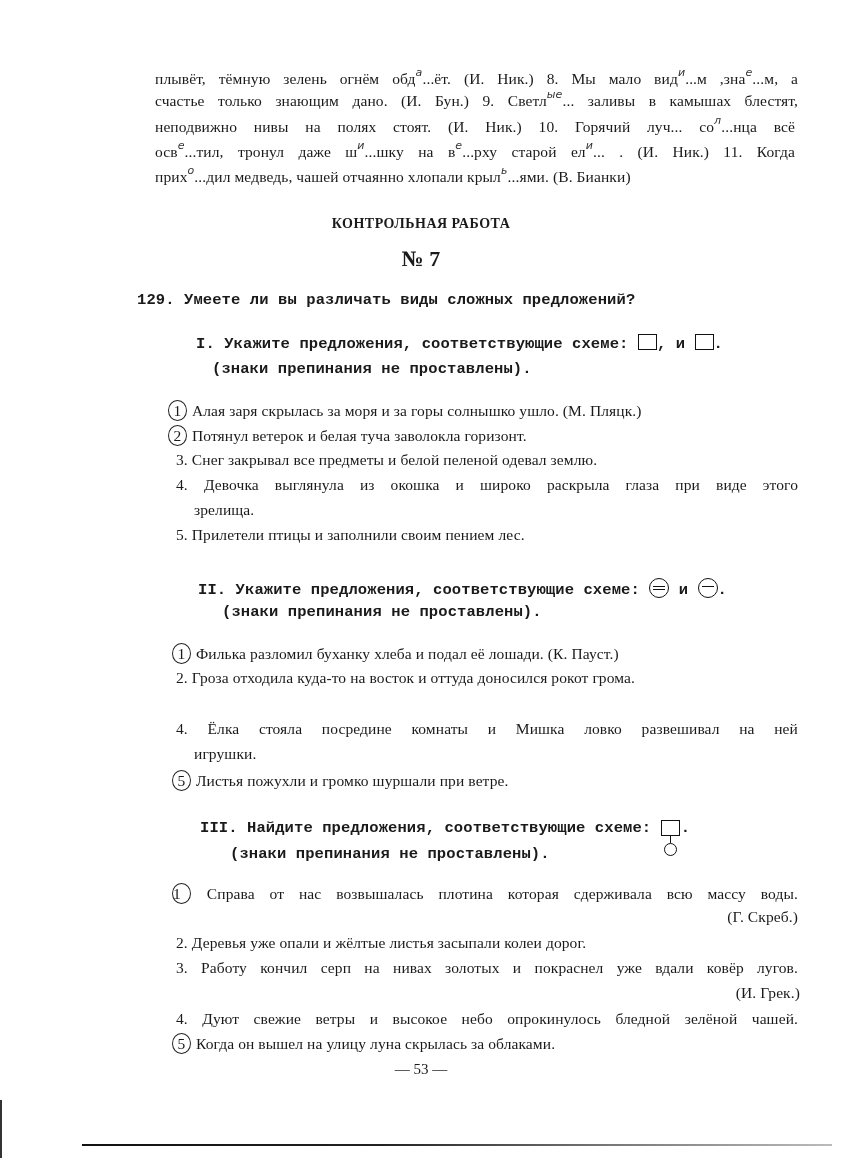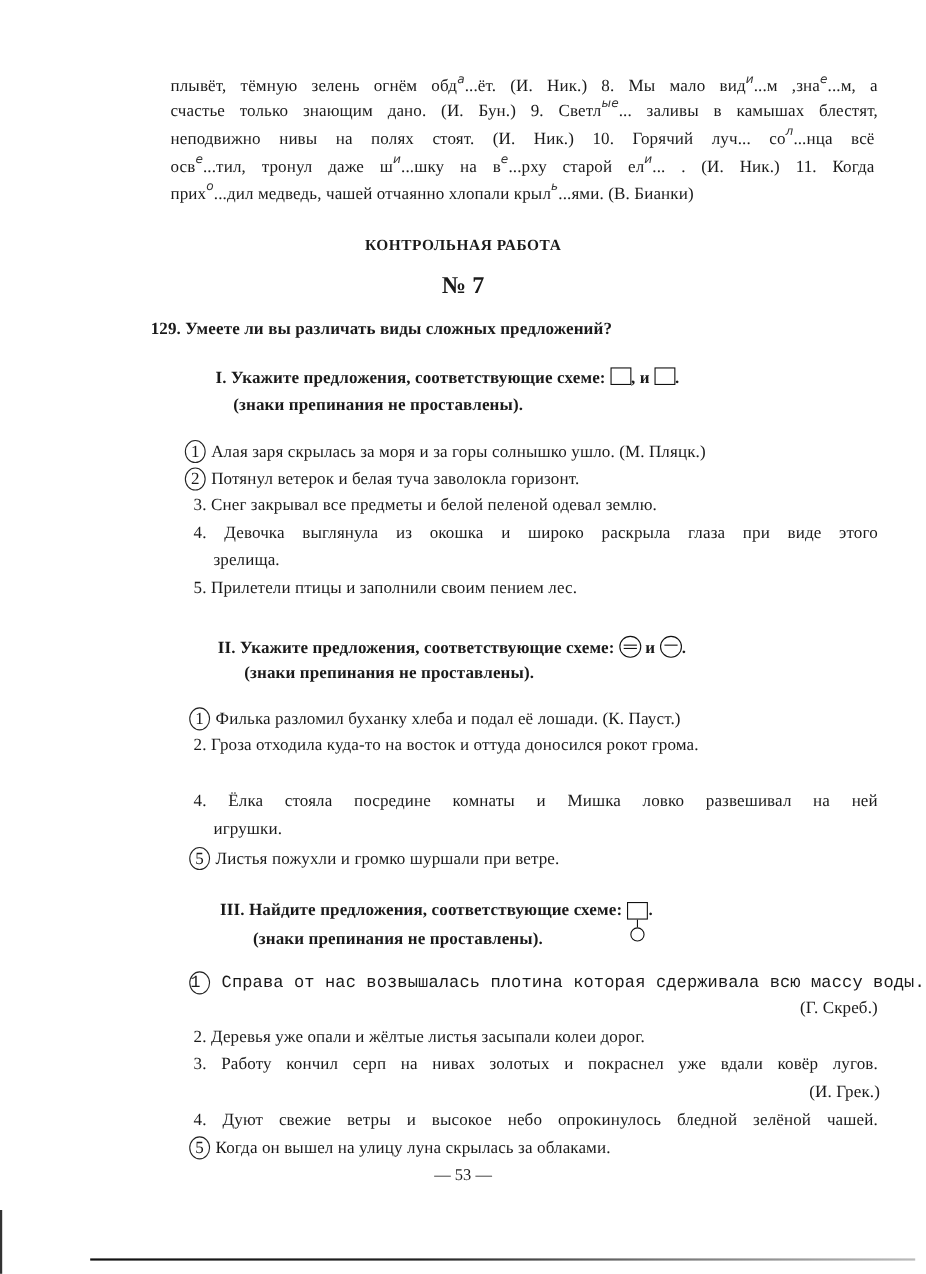--- a/index.html
+++ b/index.html
@@ -4,21 +4,21 @@
 <style>
   html, body { margin:0; padding:0; background:#ffffff; }
   body { width:842px; height:1158px; position:relative; overflow:hidden;
          font-family:"Liberation Serif","DejaVu Serif",serif; color:#1a1a1a; }
   .page { position:absolute; left:0; top:0; width:842px; height:1158px; }
   .line { position:absolute; font-size:15.5px; white-space:nowrap; letter-spacing:0.1px; }
   .just { text-align:justify; text-align-last:justify; }
   .hw { font-family:"DejaVu Sans",sans-serif; font-size:11px; color:#333; position:relative; top:-8px; font-style:italic; }
   .title { position:absolute; left:0; width:842px; text-align:center; font-weight:bold;
            font-family:"Liberation Serif",serif; }
-  .bold { font-weight:bold; }
+  .bold { font-weight:bold;font-family:Liberation Mono, monospace; }
   .circ { display:inline-block; border:1.2px solid #222; border-radius:50%; width:17px; height:19px;
           text-align:center; line-height:19px; margin-left:-4px; margin-right:1px; }
   .sq { display:inline-block; width:17px; height:14px; border:1.5px solid #111; vertical-align:-2px; }
   .oc { display:inline-block; width:18px; height:18px; border:1.4px solid #111; border-radius:50%;
         vertical-align:-4px; position:relative; }
   .oc .l1 { position:absolute; left:3px; right:3px; top:7px; border-top:1.2px solid #111; }
   .oc .l2 { position:absolute; left:3px; right:3px; top:10px; border-top:1.2px solid #111; }
   .tree { display:inline-block; position:relative; width:20px; height:14px; vertical-align:-2px; }
   .tree .box { position:absolute; left:0; top:0; width:17px; height:14px; border:1.5px solid #111; }
   .tree .stem { position:absolute; left:9px; top:16px; height:7px; border-left:1.4px solid #111; }
@@ -108,21 +108,21 @@
     <span class="circ">5</span>
     <span>Листья пожухли и громко шуршали при ветре.</span>
   </div>
 
   <div class="line bold" style="left:200px; top:819px;">
     <span>III. Найдите предложения, соответствующие схеме:</span>
     <span class="tree"><span class="box"></span><span class="stem"></span><span class="ball"></span></span>.
   </div>
   <div class="line bold" style="left:230px; top:845px;">(знаки препинания не проставлены).</div>
 
-  <div class="line just" style="left:176px; top:883px; width:622px;font-family:Liberation Mono, monospace;">
+  <div class="line just" style="left:176px; top:883px; width:622px;">
     <span class="circ">1</span>
     <span>Справа от нас возвышалась плотина которая сдерживала всю массу воды.</span>
   </div>
   <div class="line" style="right:44px; top:908px;">(Г. Скреб.)</div>
   <div class="line" style="left:176px; top:934px;">
     <span>2</span>.
     <span>Деревья уже опали и жёлтые листья засыпали колеи дорог.</span>
   </div>
   <div class="line just" style="left:176px; top:959px; width:622px;">
     <span>3</span>.

